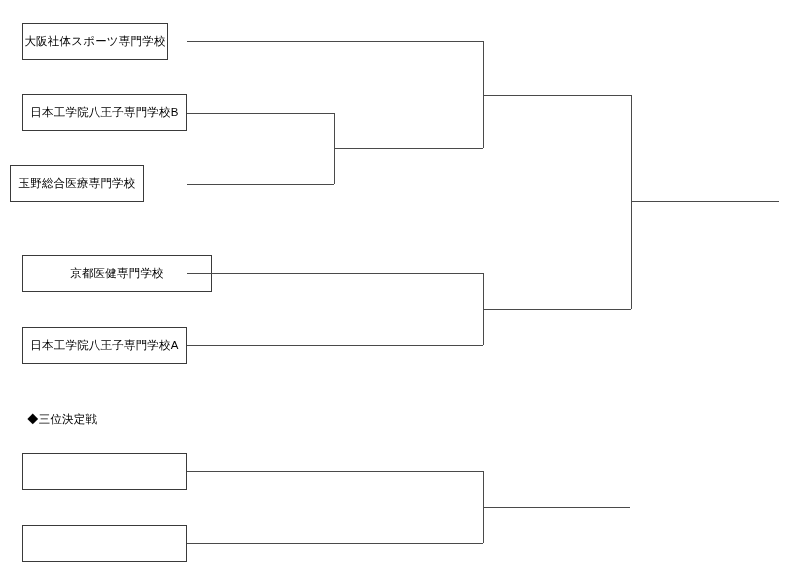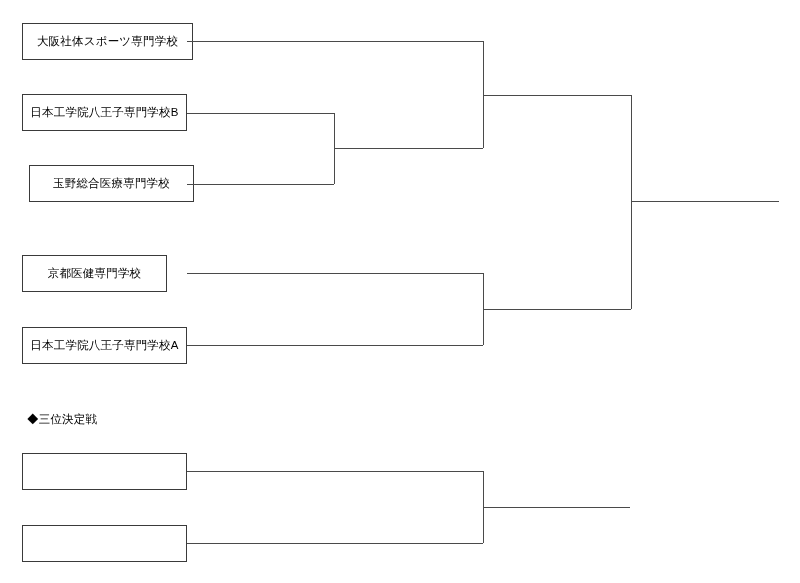--- a/index.html
+++ b/index.html
@@ -54,33 +54,33 @@
     white-space: nowrap;
     letter-spacing: 0.2px;
     font-family: Liberation Serif, serif;
   }
 </style>
 </head>
 <body>
 
 <div id="stage">
 
-  <div class="slot" style="left:22px; top:23px; width:171px; height:37px;">
+  <div class="slot" style="left:22px; top:23px; width:146px; height:37px;">
     <span class="slot-label">大阪社体スポーツ専門学校</span>
   </div>
 
   <div class="slot" style="left:22px; top:94px; width:165px; height:37px;">
     <span class="slot-label">日本工学院八王子専門学校B</span>
   </div>
 
-  <div class="slot" style="left:29px; top:165px; width:165px; height:37px;align-items:center;">
+  <div class="slot" style="left:10px; top:165px; width:134px; height:37px;align-items:center;">
     <span class="slot-label">玉野総合医療専門学校</span>
   </div>
 
-  <div class="slot" style="left:22px; top:255px; width:145px; height:37px;">
+  <div class="slot" style="left:22px; top:255px; width:190px; height:37px;">
     <span class="slot-label">京都医健専門学校</span>
   </div>
 
   <div class="slot" style="left:22px; top:327px; width:165px; height:37px;justify-content:center;">
     <span class="slot-label">日本工学院八王子専門学校A</span>
   </div>
 
   <div class="line-h" style="left:187px; top:41px; width:296px;"></div>
 
   <div class="line-h" style="left:187px; top:113px; width:147px;"></div>

